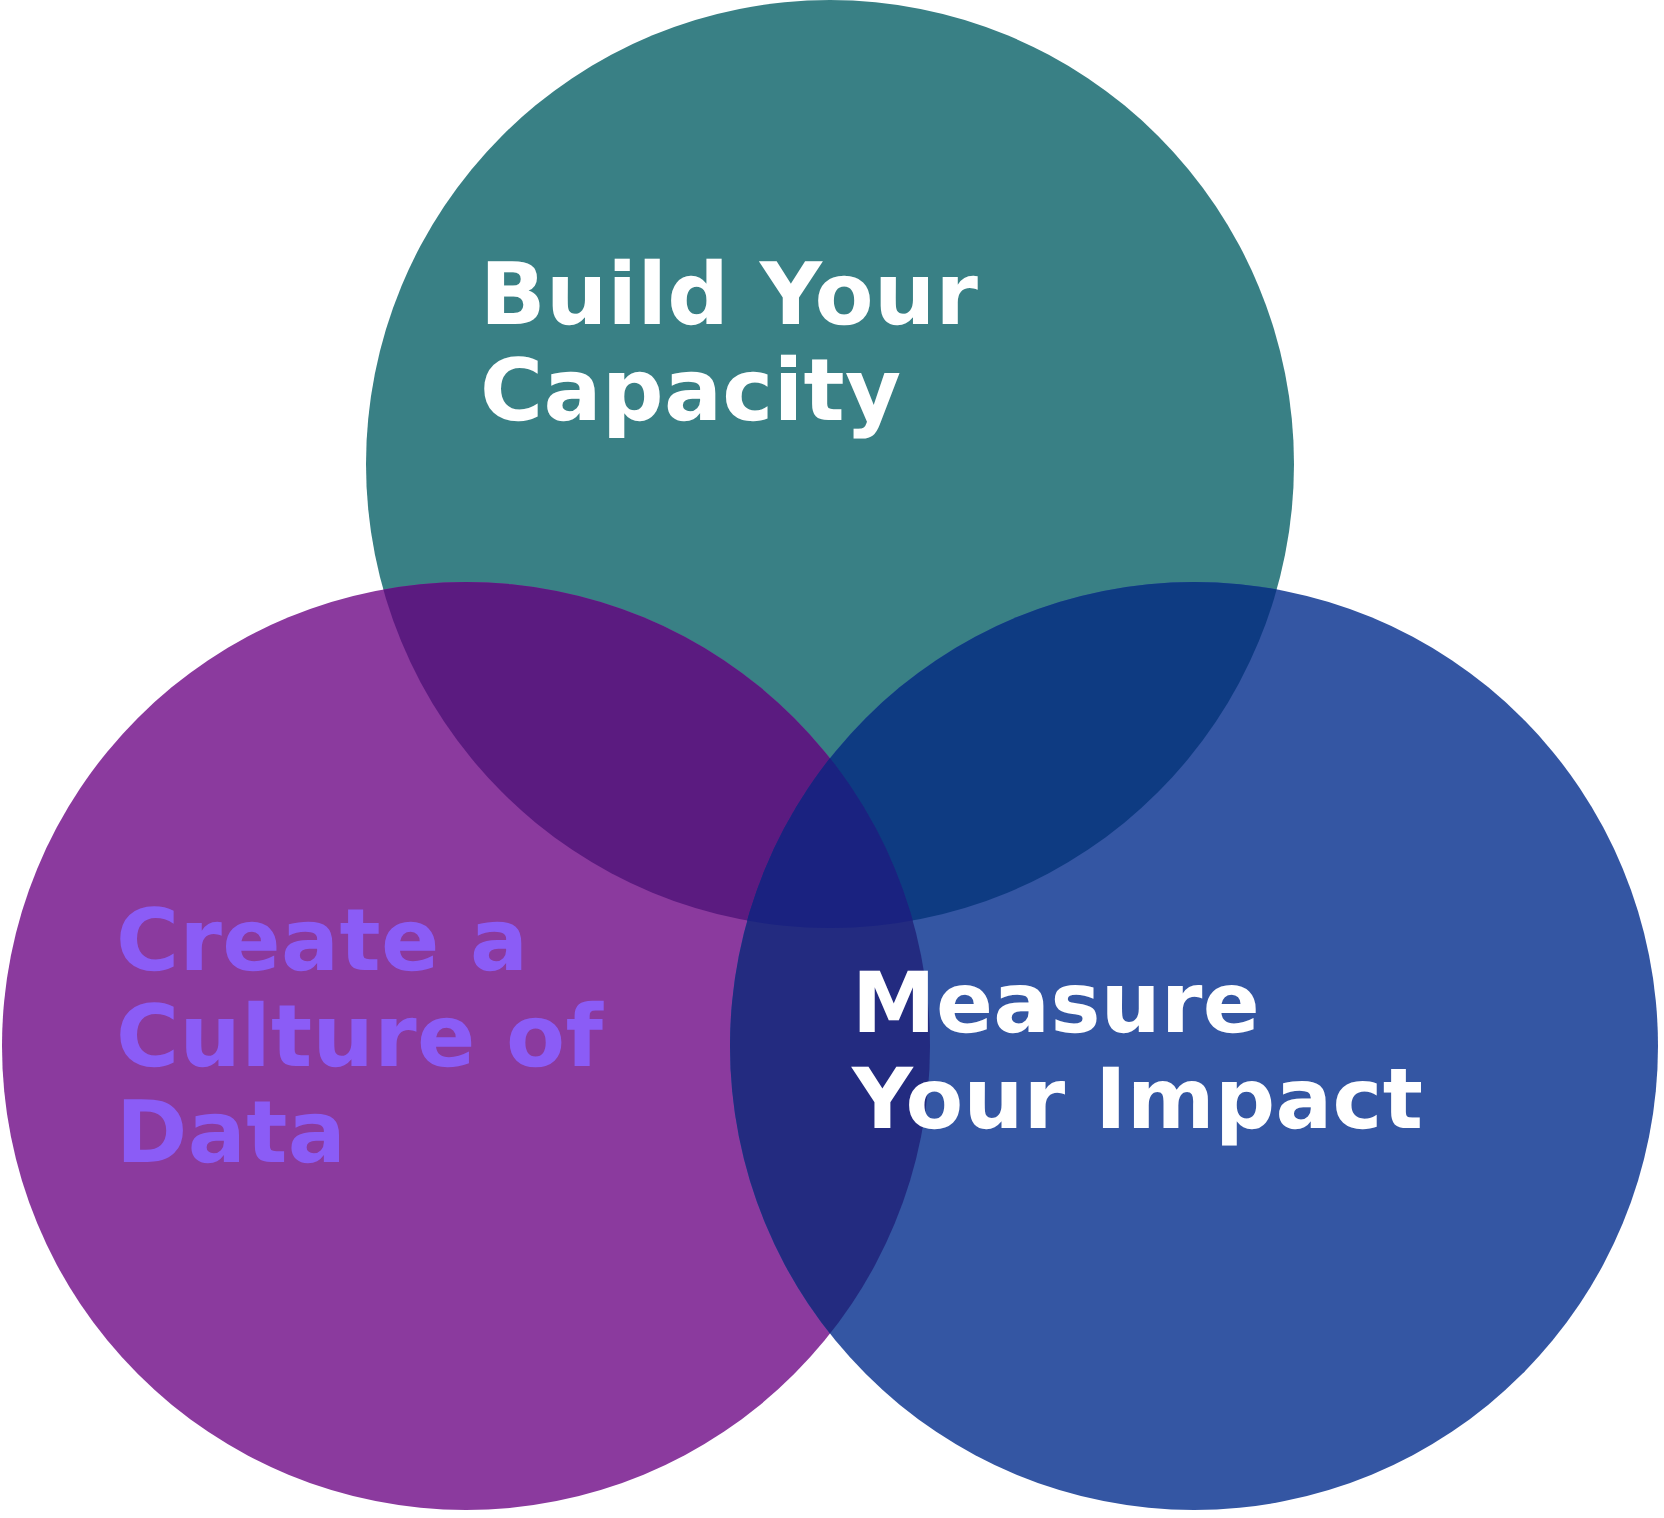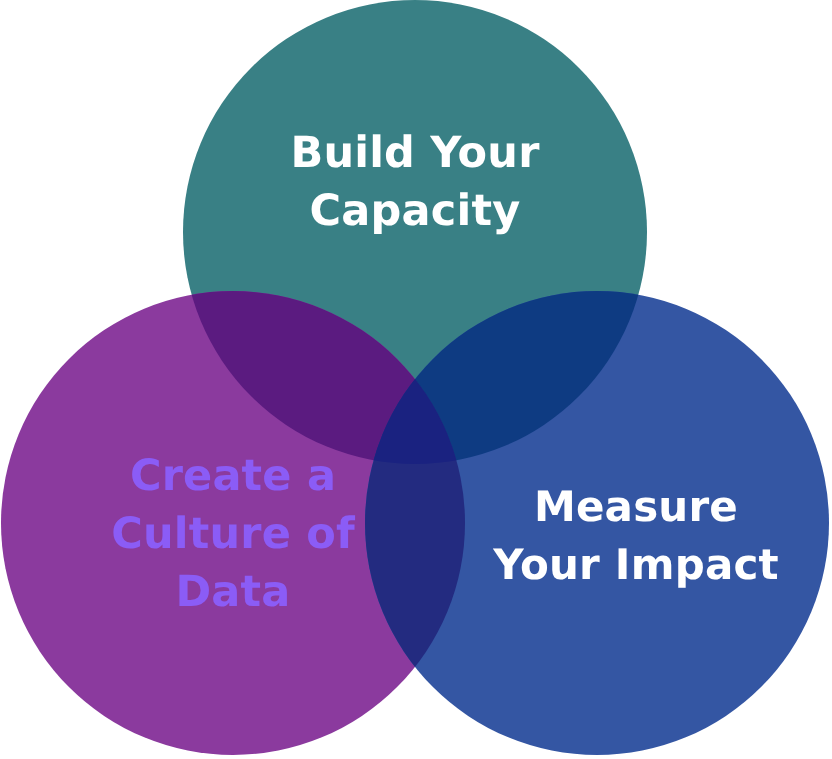--- a/index.html
+++ b/index.html
@@ -26,39 +26,38 @@
     left: 0;
     width: 832px;
     height: 759px;
     display: block;
   }
   .venn-label {
     position: absolute;
     color: #ffffff;
     font-weight: bold;
     font-size: 43px;
-    line-height: 58px;
-    text-align: center;
+    line-height: 48px;
     letter-spacing: 0.2px;
     white-space: pre-line;
     pointer-events: none;
     text-rendering: geometricPrecision;
   }
   #label-build-your-capacity {
     left: 240px;
     top: 124px;
     width: 350px;
   }
   #label-create-a-culture-of-data {
     left: 58px;
     top: 447px;
     width: 350px;
   }
   #label-measure-your-impact {
-    left: 454px;
+    left: 426px;
     top: 478px;
     width: 364px;
     font-size: 42px;
   }
 </style>
 </head>
 <body>
 
 <div id="venn-diagram" style="background: rgb(255, 255, 255);">
 

